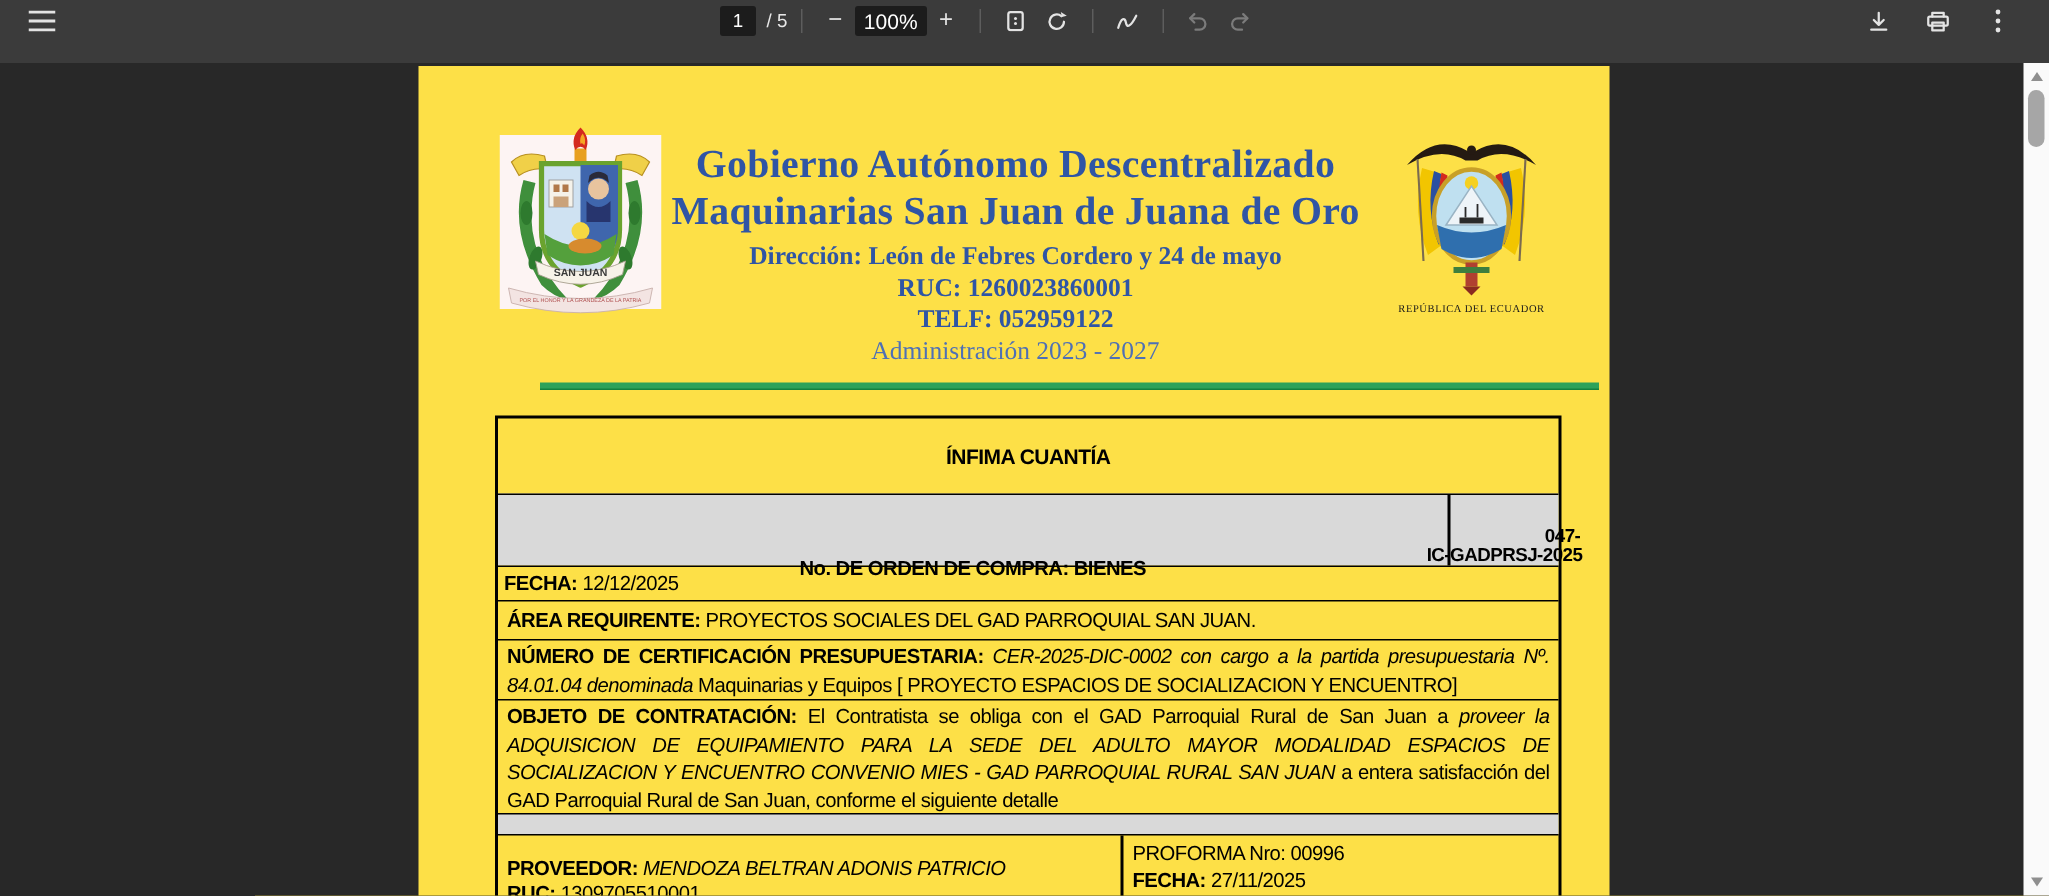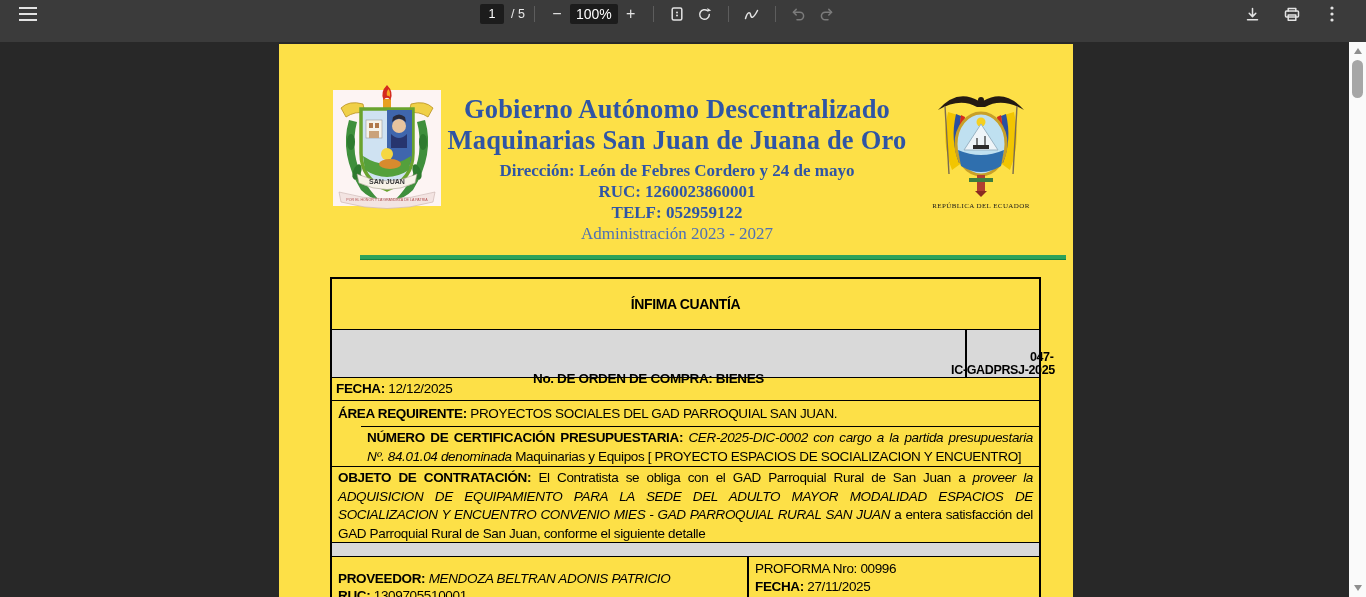--- a/index.html
+++ b/index.html
@@ -68,21 +68,21 @@
   .r-title { height:50px; display:flex; align-items:center; justify-content:center;
              font-size:14px; font-weight:bold; }
   .r-order { height:48px; background:#d9d9d9; display:flex; }
   .r-order-left { flex:1; display:flex; align-items:center; justify-content:center;
                   font-size:13.5px; font-weight:bold;margin-top:48px; }
   .r-order-right { width:74px; border-left:2px solid #000; display:flex; flex-direction:row;
                    align-items:flex-end; justify-content:center; font-size:12.5px; font-weight:bold;
                    line-height:13px; text-align:center; }
   .r-line { height:23px; padding:3px 4px 0; white-space:nowrap; overflow:hidden; }
   .r-area { height:26px; padding:5px 6px 0; white-space:nowrap; overflow:hidden; }
-  .r-cert { height:40px; padding:2px 6px 0; text-align:justify; line-height:18.5px;margin-left:29px; }
+  .r-cert { height:40px; padding:2px 6px 0; text-align:justify; line-height:18.5px; }
   .r-objeto { height:76px; padding:2px 6px 0; text-align:justify; line-height:18.5px; }
   .r-gray { height:14px; background:#d9d9d9; }
   .r-prov { height:62px; display:flex; }
   .prov-left { width:415px; padding:13px 6px 0; line-height:17px; }
   .prov-right { flex:1; border-left:2px solid #000; padding:3px 6px 0; line-height:17.5px; }
 </style>
 </head>
 <body>
 
 <div class="toolbar">

